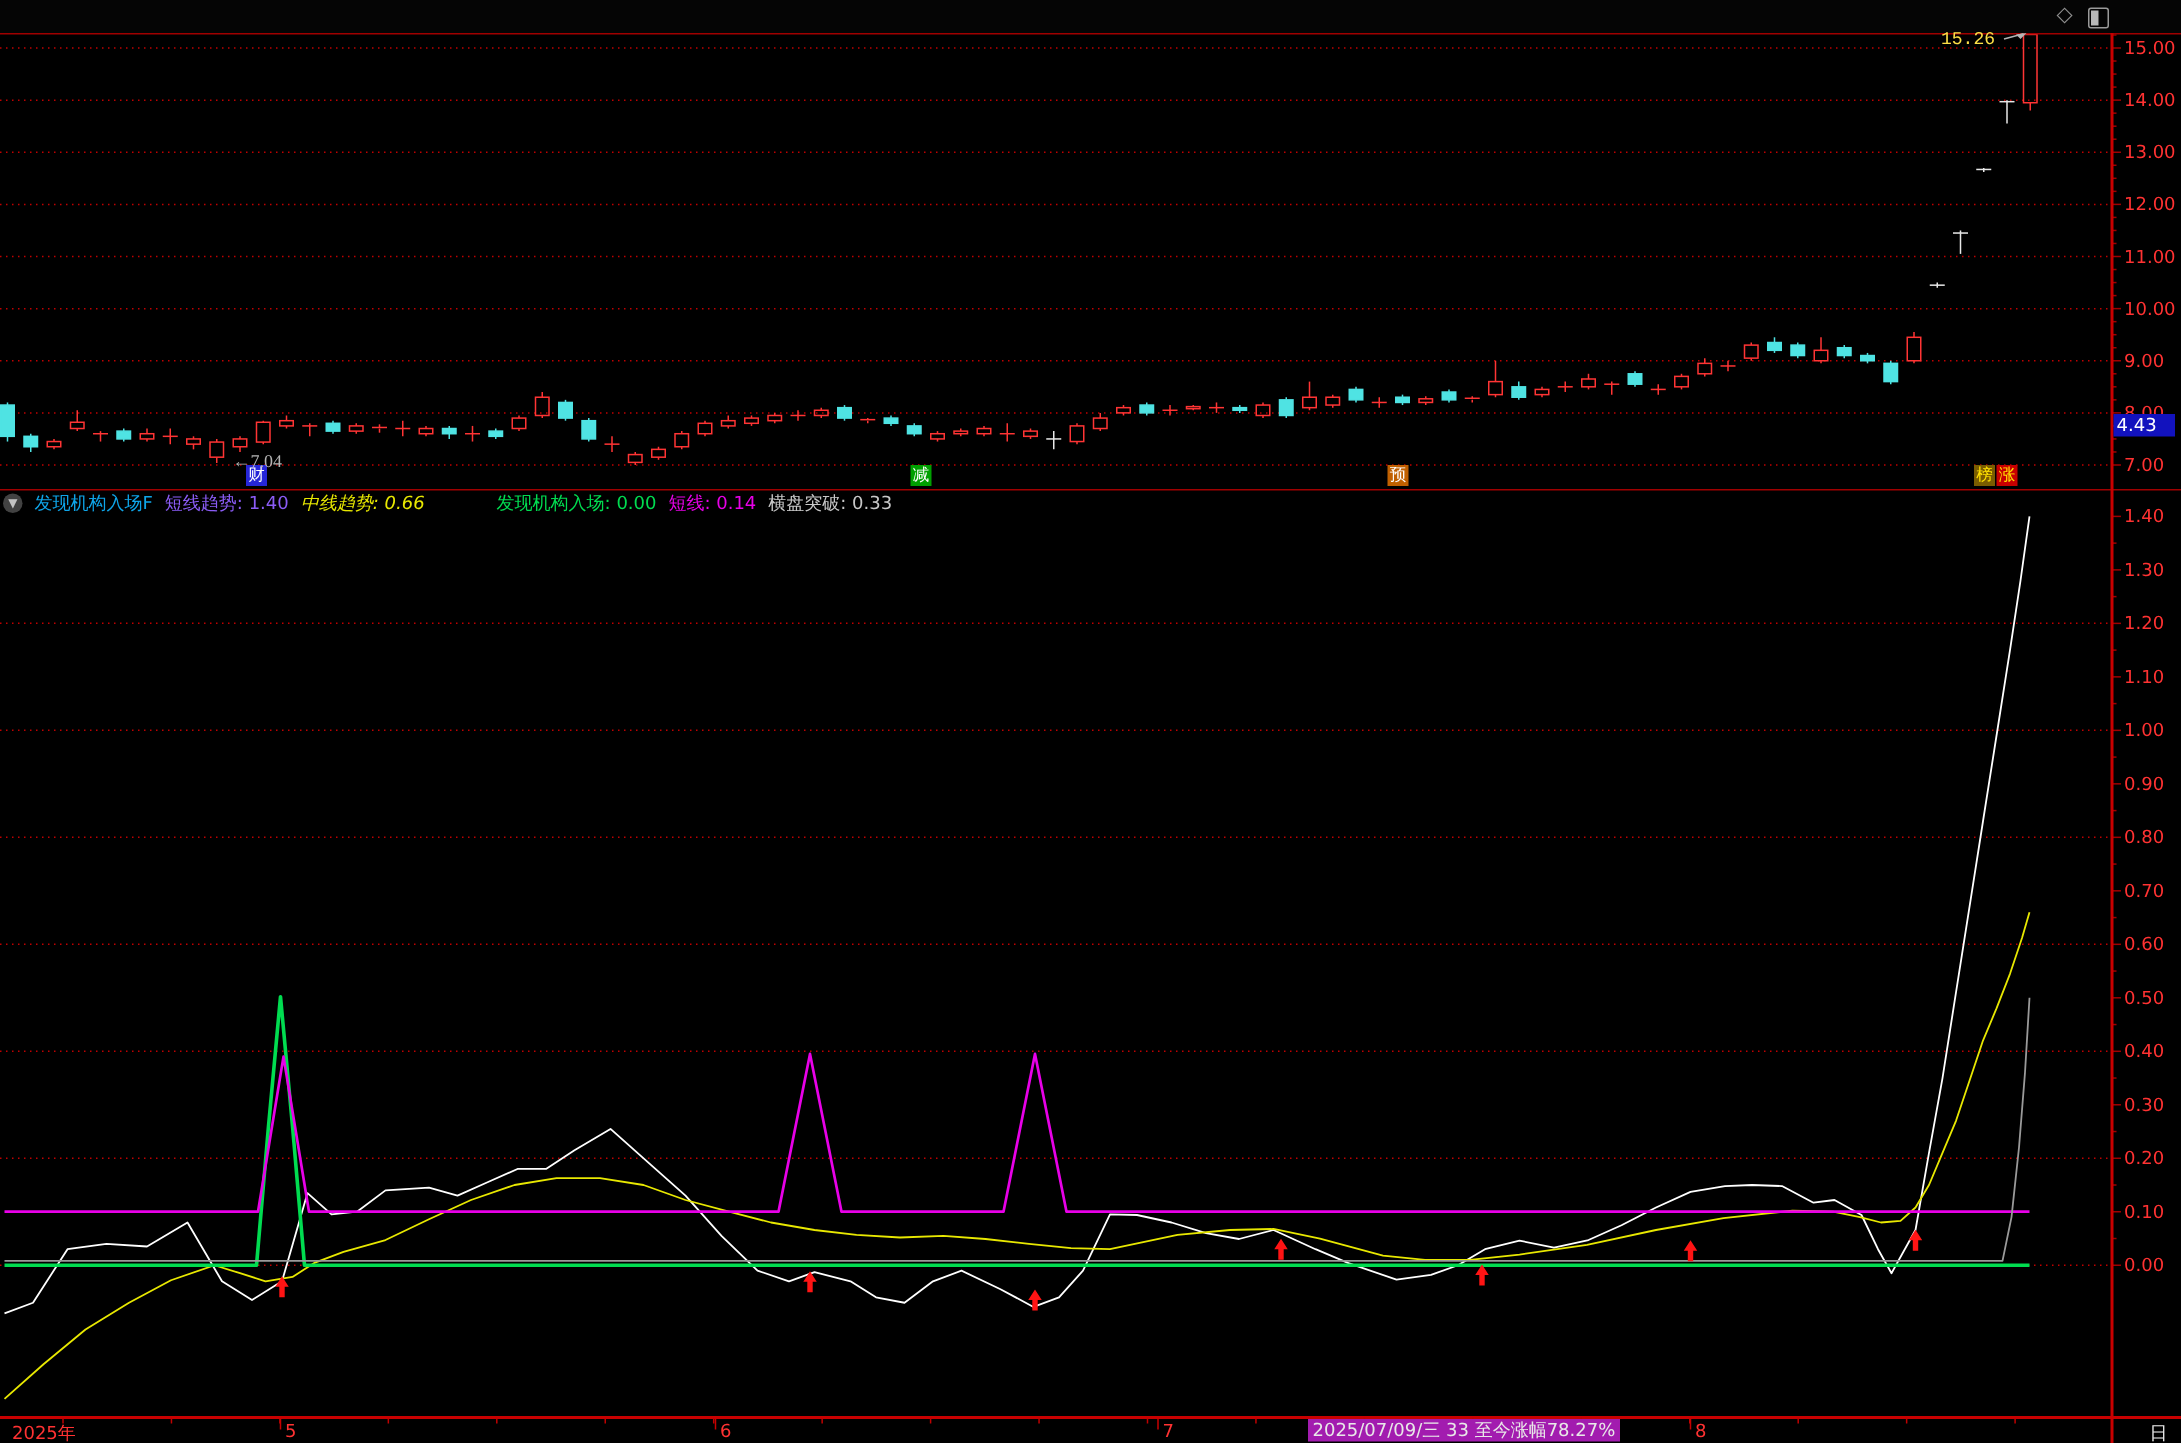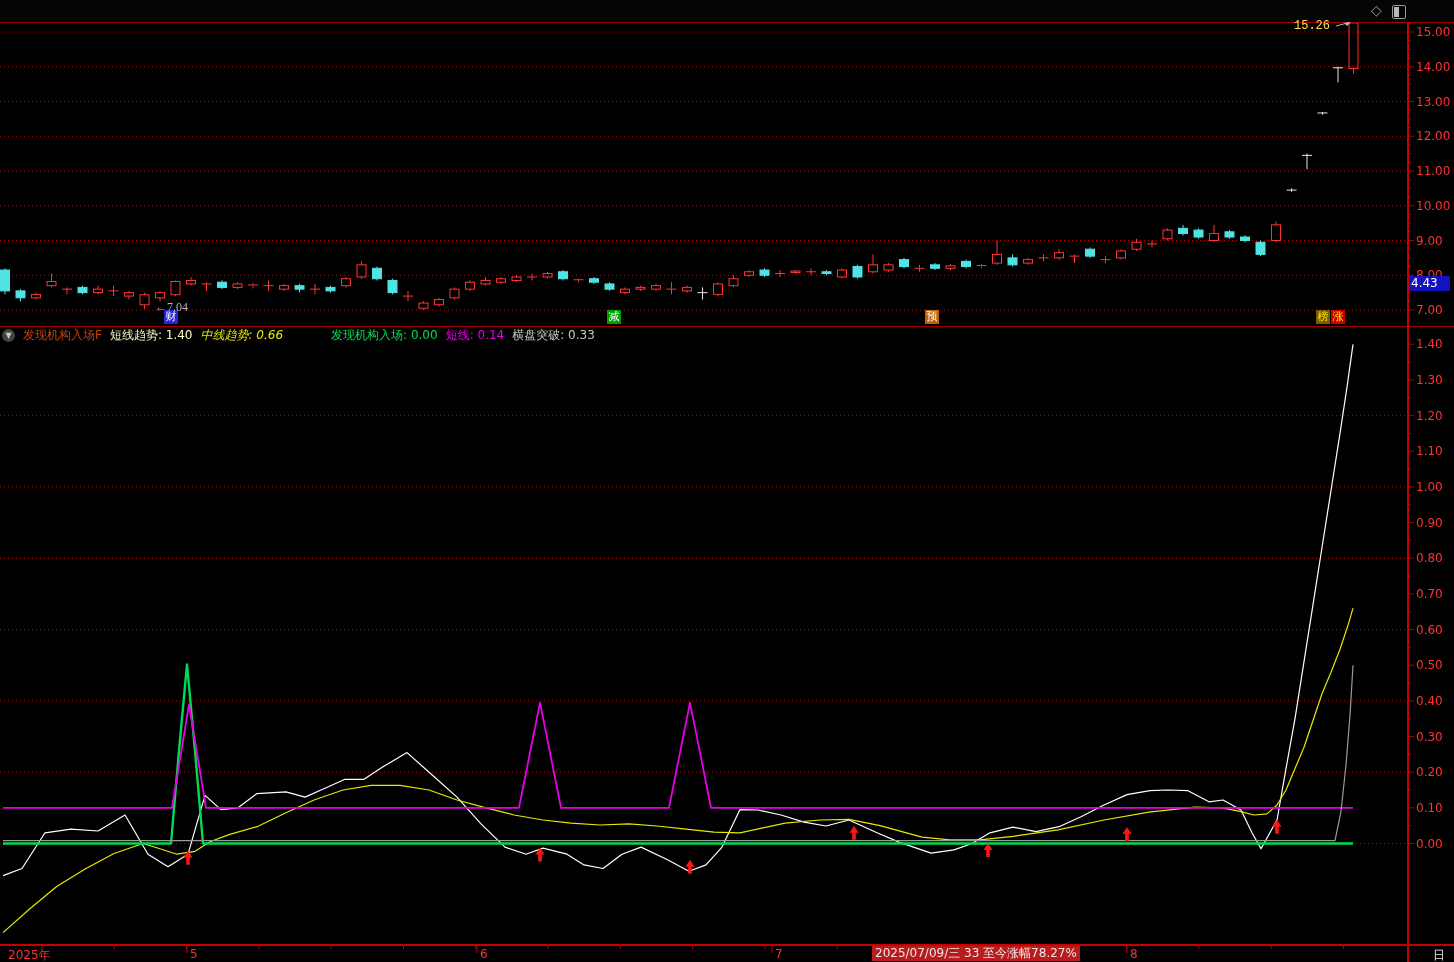--- a/index.html
+++ b/index.html
@@ -14,21 +14,21 @@
   .diamond-icon{left:1371px;top:2px;font-size:14px;color:#8f8f8f;z-index:6;}
   .panel-icon{left:1392px;top:5px;width:12px;height:12px;border:1px solid #9a9a9a;border-radius:2px;z-index:6;}
   .panel-icon .half{position:absolute;left:1px;top:1px;width:5px;height:10px;background:#b8b8b8;}
   .legend-row{left:2px;top:327px;height:17px;display:flex;align-items:center;gap:8px;z-index:5;font-size:12px;white-space:nowrap;}
   .legend-item{display:inline-block;}
   .hi-label{left:1294px;top:19px;font-size:12px;color:#fde047;z-index:5;font-family:Liberation Mono, monospace;}
   .lo-label{left:155px;top:300px;font-size:12px;color:#b4b4b4;z-index:5;font-family:Liberation Serif, serif;}
   .price-badge{left:1409px;top:276px;width:39px;height:15px;background:#1212bE;color:#fff;
     font-size:12px;line-height:15px;padding-left:2px;z-index:5;}
   .year-label{left:8px;top:947px;font-size:12px;color:#ff3232;z-index:5;}
-  .date-badge{left:872px;top:946px;height:15px;background:#b91c1c;color:#e8e8e8;font-size:12px;
+  .date-badge{left:872px;top:946px;height:15px;background:#a21caf;color:#e8e8e8;font-size:12px;
     line-height:15px;padding:0 3px;z-index:5;}
   .period-label{left:1433px;top:947px;font-size:12px;color:#e8e8e8;z-index:5;}
   .event-badge{position:absolute;top:310px;width:14px;height:14px;font-size:11px;line-height:14px;
     text-align:center;z-index:4;}
 </style>
 </head>
 <body>
 <div id="stage">
 
 <svg id="chart-svg" viewBox="0 0 1454 962">
@@ -624,22 +624,22 @@
 
 <div class="abs titlebar"></div>
 <div class="abs title-text"><span>科森科技(日线 前复权)</span><span class="circle-chevron">▼</span></div>
 <div class="abs diamond-icon">◇</div>
 <div class="abs panel-icon">
       <div class="half"></div>
     </div>
 
 <div class="abs legend-row">
   <span class="circle-chevron" style="margin-left:0">▼</span>
-  <span class="legend-item" style="color: #c2410c;">发现机构入场F</span>
-  <span class="legend-item" style="color: #fef9c3;">短线趋势: 1.40</span>
+  <span class="legend-item" style="color: #0ea5e9;">发现机构入场F</span>
+  <span class="legend-item" style="color: #8b5cf6;">短线趋势: 1.40</span>
   <span class="legend-item" style="color: rgb(232, 232, 0); font-style: italic;">中线趋势: 0.66</span>
   <span class="legend-item" style="color: rgb(0, 220, 80); margin-left: 40px;">发现机构入场: 0.00</span>
   <span class="legend-item" style="color: rgb(232, 0, 232);">短线: 0.14</span>
   <span class="legend-item" style="color: rgb(200, 200, 200);">横盘突破: 0.33</span>
 </div>
 
 <div class="abs hi-label">15.26</div>
 <div class="abs lo-label">←7.04</div>
 <div class="abs price-badge">4.43</div>
 <div class="abs year-label">2025年</div>

